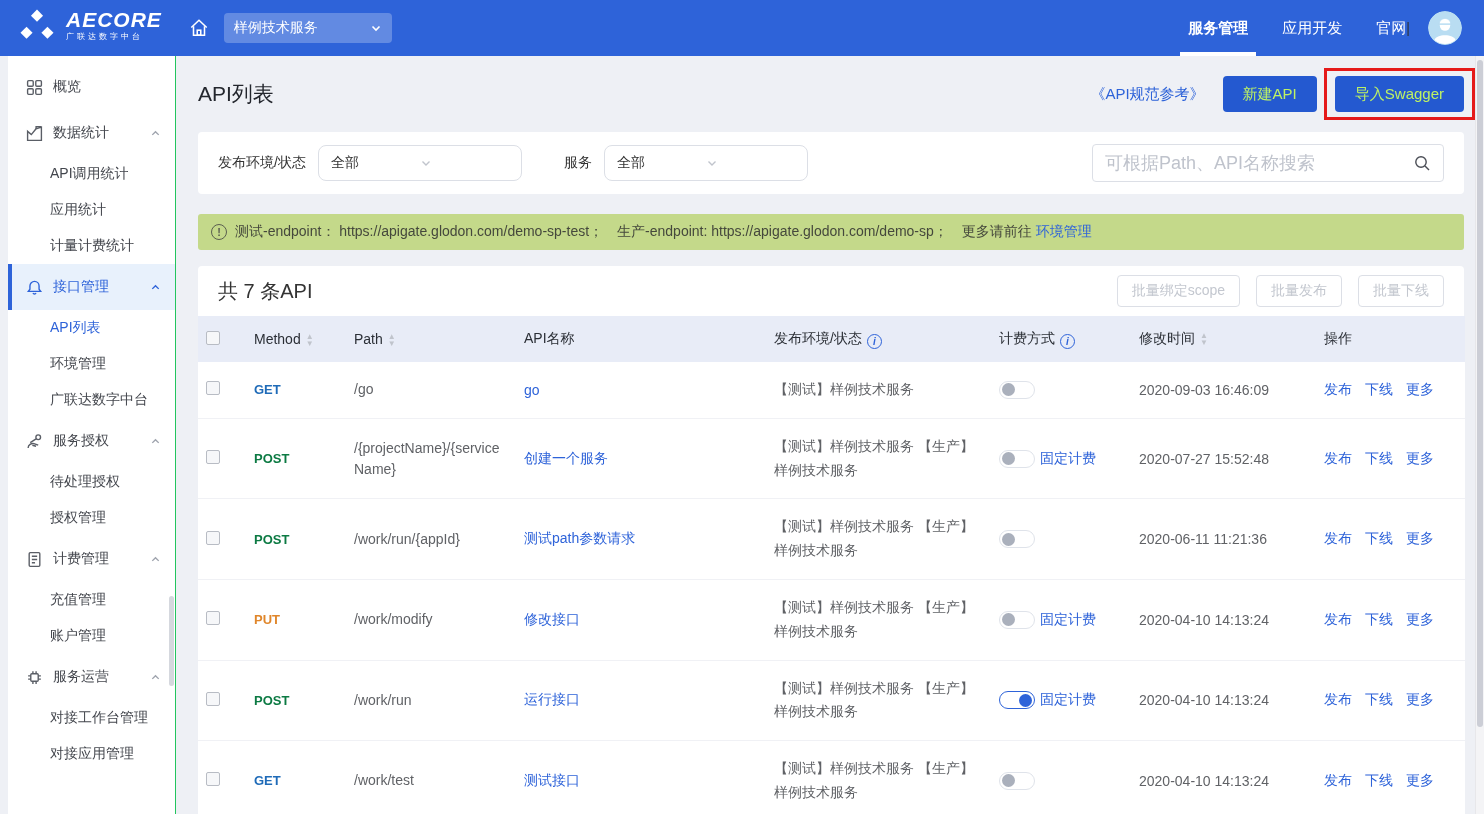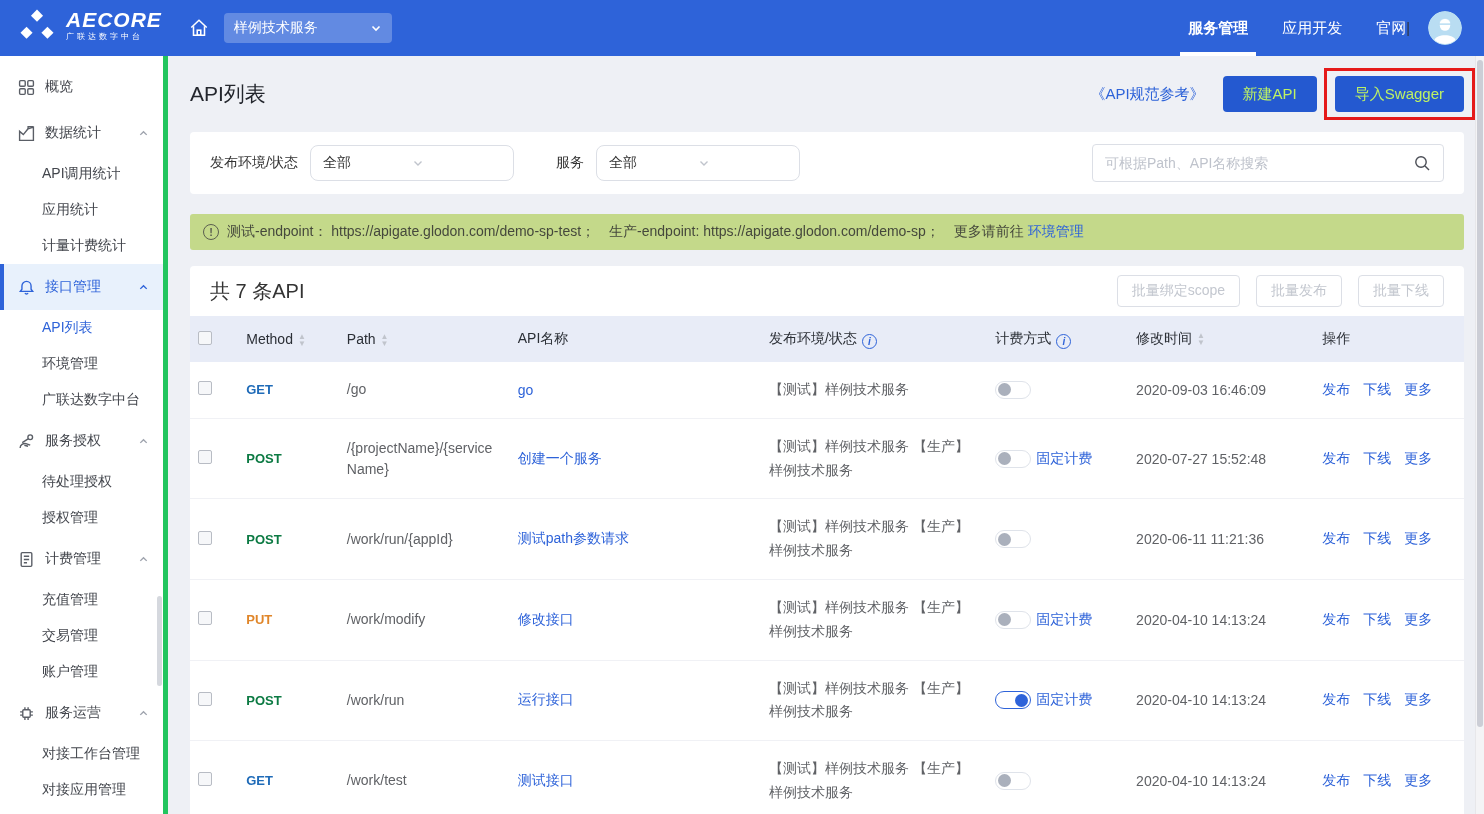--- a/index.html
+++ b/index.html
@@ -16,21 +16,21 @@
   .ws-select{margin-left:14px;background:rgba(255,255,255,.25);color:#fff;border-radius:4px;
     height:30px;display:flex;align-items:center;padding:0 10px;width:168px;cursor:pointer;}
   .ws-select span{flex:1;font-size:14px;}
   .topnav{margin-left:auto;display:flex;align-items:center;height:56px;}
   .topnav a{color:#fff;font-size:15px;text-decoration:none;margin-left:34px;height:56px;display:flex;align-items:center;position:relative;}
   .topnav a.active{font-weight:700;}
   .topnav a.active::after{content:"";position:absolute;left:-8px;right:-8px;bottom:0;height:4px;background:#fff;}
   .avatar{width:34px;height:34px;border-radius:50%;margin-left:18px;display:block;cursor:pointer;}
   
   .layout{display:flex;height:758px;}
-  .sidebar{width:168px;background:#fff;border-right:5px solid #22c55e;overflow:hidden;position:relative;padding-top:8px;}
+  .sidebar{width:168px;background:#fff;border-right:1px solid #22c55e;overflow:hidden;position:relative;padding-top:8px;margin-left:8px;}
   .side-item{height:46px;display:flex;align-items:center;padding:0 14px 0 18px;color:#43464d;cursor:pointer;position:relative;}
   .side-item .side-icon{width:18px;height:18px;margin-right:9px;color:#5a5e66;display:flex;align-items:center;}
   .side-item .side-label{flex:1;font-size:14px;}
   .side-item .chev{color:#9ea3ad;display:flex;}
   .side-item.active{background:#e8f1fc;color:#2e63d9;}
   .side-item.active::before{content:"";position:absolute;left:0;top:0;bottom:0;width:4px;background:#2e63d9;}
   .side-item.active .side-icon{color:#2e63d9;}
   .side-item.active .chev{color:#2e63d9;}
   .side-sub{height:36px;display:flex;align-items:center;padding-left:42px;color:#43464d;cursor:pointer;font-size:14px;}
   .side-sub.active{color:#2e63d9;}
@@ -48,21 +48,21 @@
   
   .filter-card{background:#fff;border-radius:4px;height:62px;display:flex;align-items:center;padding:0 20px;}
   .f-label{font-size:14px;color:#333;margin-right:12px;}
   .f-select{width:204px;height:36px;border:1px solid #dcdfe6;border-radius:8px;display:flex;align-items:center;
     padding:0 12px;color:#333;cursor:pointer;background:#fff;}
   .f-select span{flex:1;}
   .f-select .dn{color:#c0c4cc;display:flex;}
   .f-gap{width:42px;}
   .search-box{margin-left:auto;width:352px;height:38px;border:1px solid #dcdfe6;border-radius:4px;background:#fff;
     display:flex;align-items:center;padding:0 12px;}
-  .search-box input{border:none;outline:none;flex:1;font-size:14px;font-family:inherit;color:#333;background:transparent;}
+  .search-box input{border:none;outline:none;flex:1;font-size:18px;font-family:inherit;color:#333;background:transparent;}
   .search-box input::placeholder{color:#bfc3cc;}
   .search-ic{display:flex;color:#4a4d55;cursor:pointer;}
   
   .banner{margin-top:20px;background:#c4d98a;border-radius:3px;height:36px;display:flex;align-items:center;
     padding:0 13px;color:#45483c;font-size:14px;}
   .banner .b-ic{width:16px;height:16px;border:1px solid #5b5f50;border-radius:50%;display:inline-flex;align-items:center;
     justify-content:center;font-size:11px;font-weight:700;color:#5b5f50;margin-right:8px;flex:none;}
   .banner .seg{margin-right:14px;}
   .banner a{color:#2e63d9;text-decoration:none;cursor:pointer;}
   
@@ -239,23 +239,20 @@
           <span class="chev">
             <svg width="11" height="11" viewBox="0 0 12 12" fill="none" stroke="currentColor" stroke-width="1.5">
               <path d="M2.5 7.5 L6 4 L9.5 7.5"></path>
             </svg>
           </span>
         </div>
         <div class="side-sub">
           <span>充值管理</span>
         </div>
         <div class="side-sub">
-          <span>交易管理</span>
-        </div>
-        <div class="side-sub">
           <span>账户管理</span>
         </div>
         <div class="side-item">
           <span class="side-icon">
             <svg width="17" height="17" viewBox="0 0 16 16" fill="none" stroke="currentColor" stroke-width="1.3">
               <rect x="4.5" y="4.5" width="7" height="7" rx="1"></rect>
               <path d="M6.5 4.5 V2 M9.5 4.5 V2 M6.5 14 V11.5 M9.5 14 V11.5 M4.5 6.5 H2 M4.5 9.5 H2 M14 6.5 H11.5 M14 9.5 H11.5"></path>
             </svg>
           </span>
           <span class="side-label">服务运营</span>

